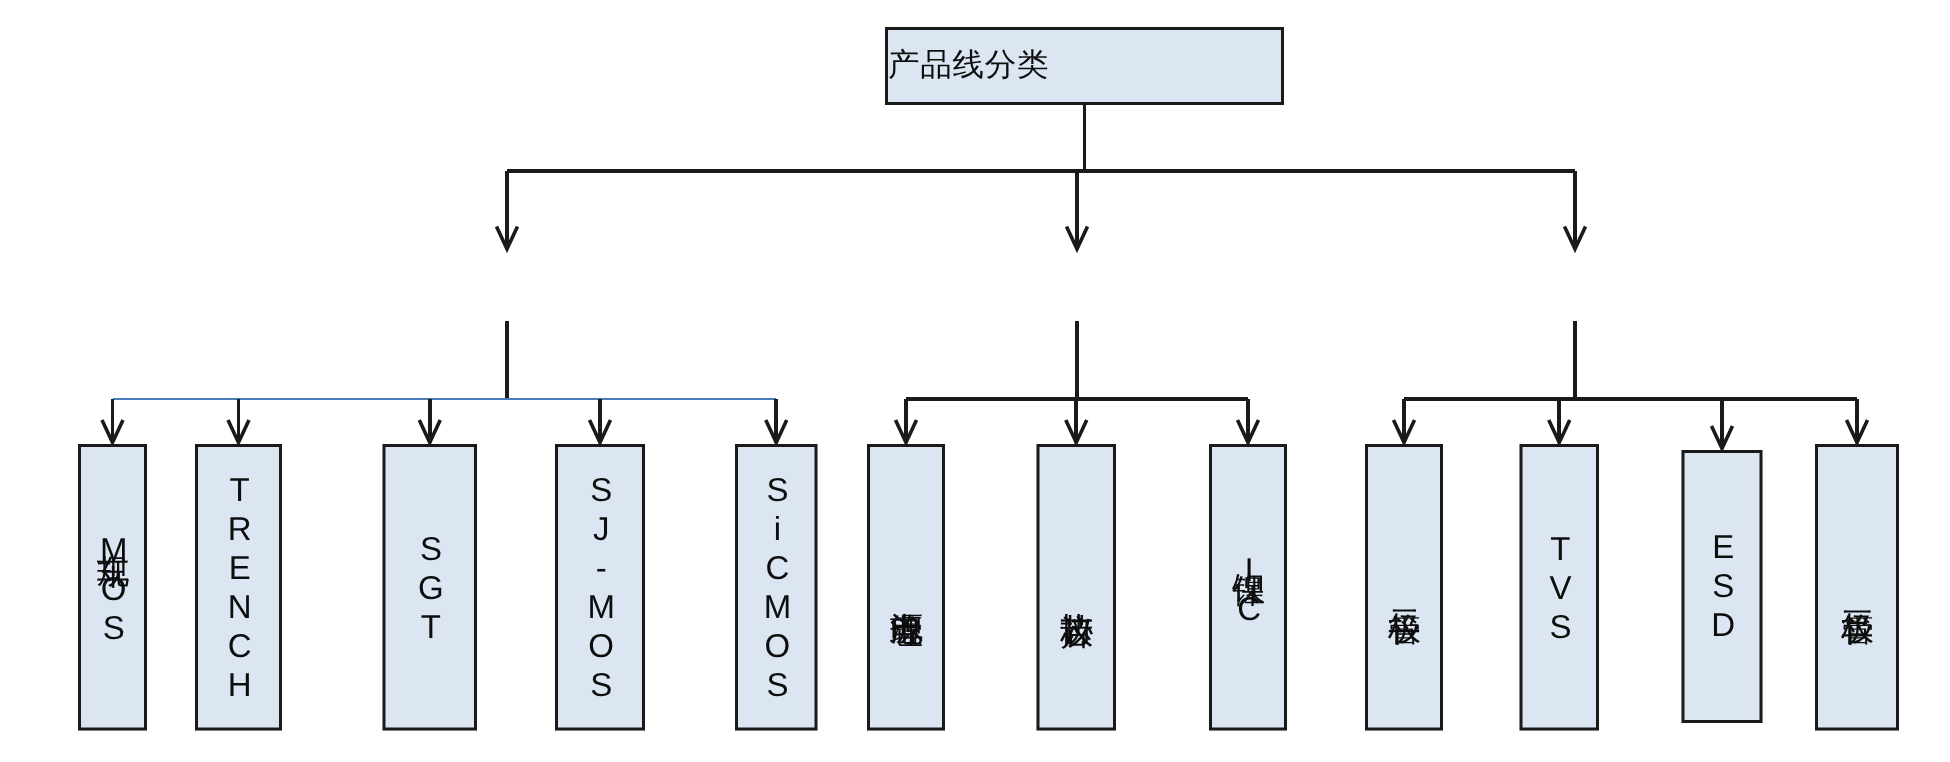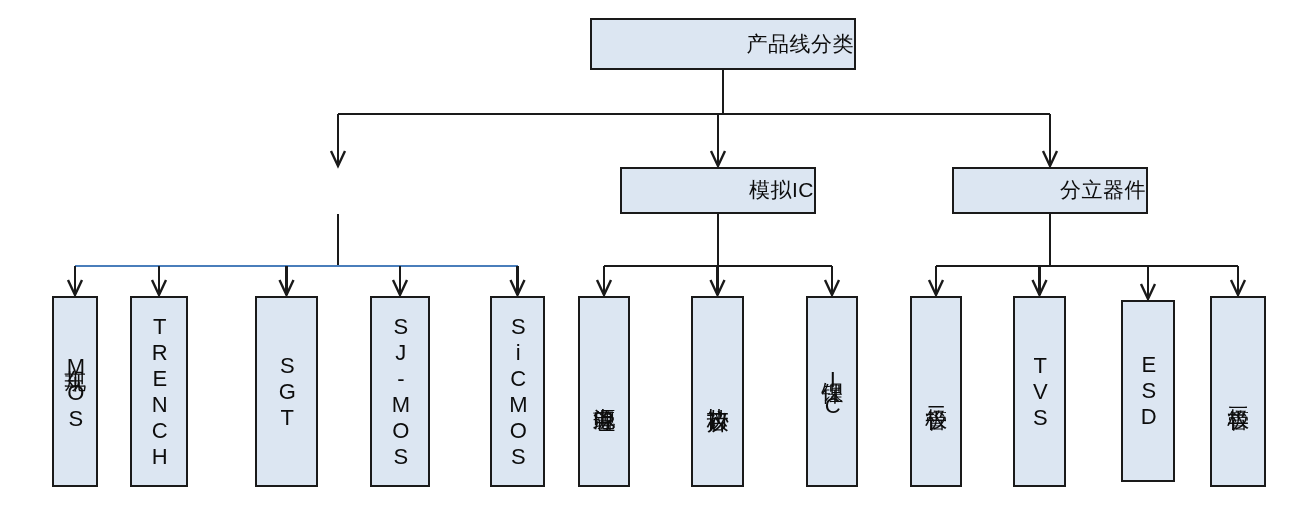--- a/index.html
+++ b/index.html
@@ -26,21 +26,21 @@
     height: 508px;
     pointer-events: none;
   }
   .node {
     position: absolute;
     box-sizing: border-box;
     background: #dce6f2;
     border: 2px solid #1a1a1a;
     display: flex;
     align-items: center;
-    justify-content: flex-end;
+    justify-content: flex-start;
     z-index: 2;
   }
   .node-label {
     color: #0d0d0d;
     text-align: center;
     line-height: 1.0;
     white-space: pre-line;
   }
   
   .node.horiz .node-label {
@@ -105,26 +105,20 @@
       <line x1="1148" y1="266" x2="1148" y2="299" stroke="#1a1a1a" stroke-width="2.6" shape-rendering="crispEdges"></line>
       <path d="M 1141 284 L 1148 299 L 1155 284" fill="none" stroke="#1a1a1a" stroke-width="2.4" stroke-linecap="butt"></path>
       <line x1="1238" y1="266" x2="1238" y2="295" stroke="#1a1a1a" stroke-width="2.6" shape-rendering="crispEdges"></line>
       <path d="M 1231 280 L 1238 295 L 1245 280" fill="none" stroke="#1a1a1a" stroke-width="2.4" stroke-linecap="butt"></path>
     </svg>
 
   <div class="node horiz" id="node-root" style="left: 590px; top: 18px; width: 266px; height: 52px;">
     <span class="node-label">产品线分类</span>
   </div>
 
-  <div class="node horiz" id="node-analog" style="left: 620px; top: 167px; width: 196px; height: 47px;">
-    <span class="node-label">模拟IC</span>
-  </div>
-  <div class="node horiz" id="node-discrete" style="left: 952px; top: 167px; width: 196px; height: 47px;">
-    <span class="node-label">分立器件</span>
-  </div>
 
   <div class="node vert" id="leaf-0" style="left: 52px; top: 296px; width: 46px; height: 191px;">
     <span class="node-label">车规MOS</span>
   </div>
   <div class="node vert" id="leaf-1" style="left: 130px; top: 296px; width: 58px; height: 191px;">
     <span class="node-label">TRENCH</span>
   </div>
   <div class="node vert" id="leaf-2" style="left: 255px; top: 296px; width: 63px; height: 191px;">
     <span class="node-label">SGT</span>
   </div>

